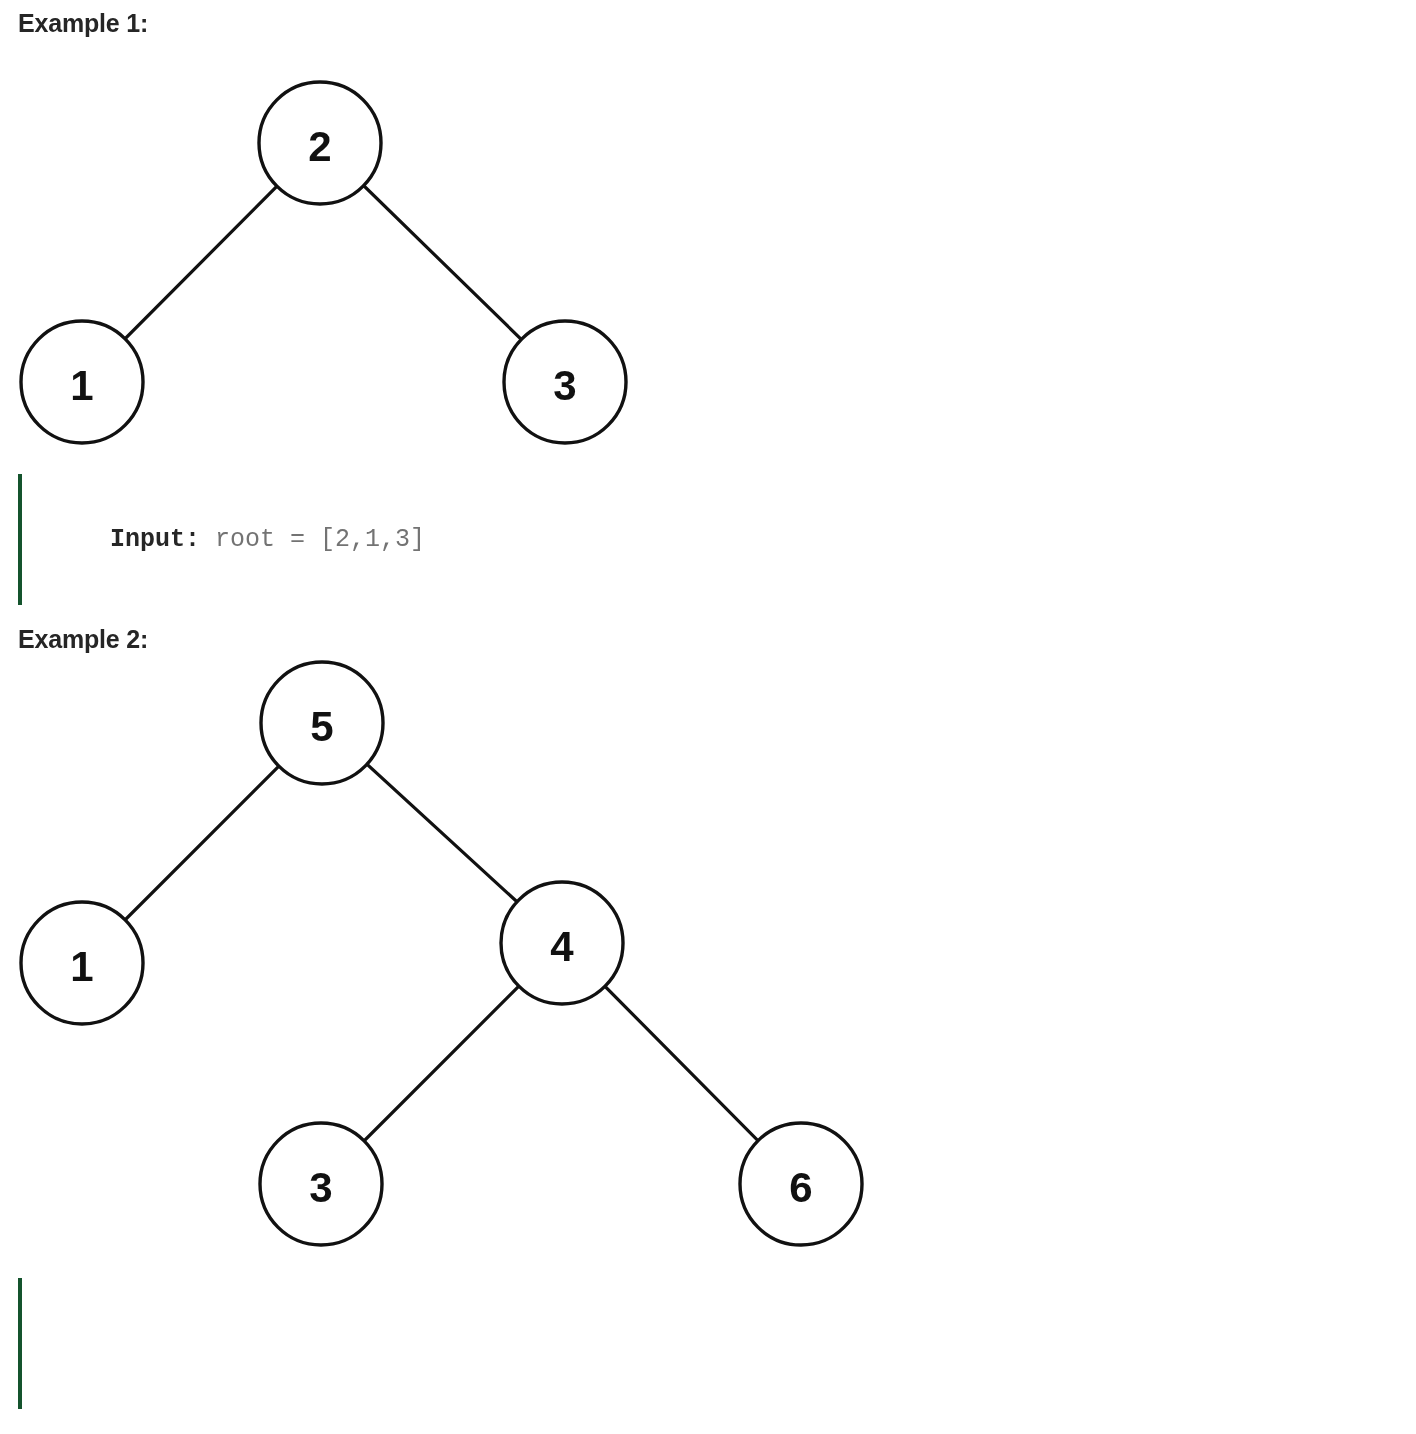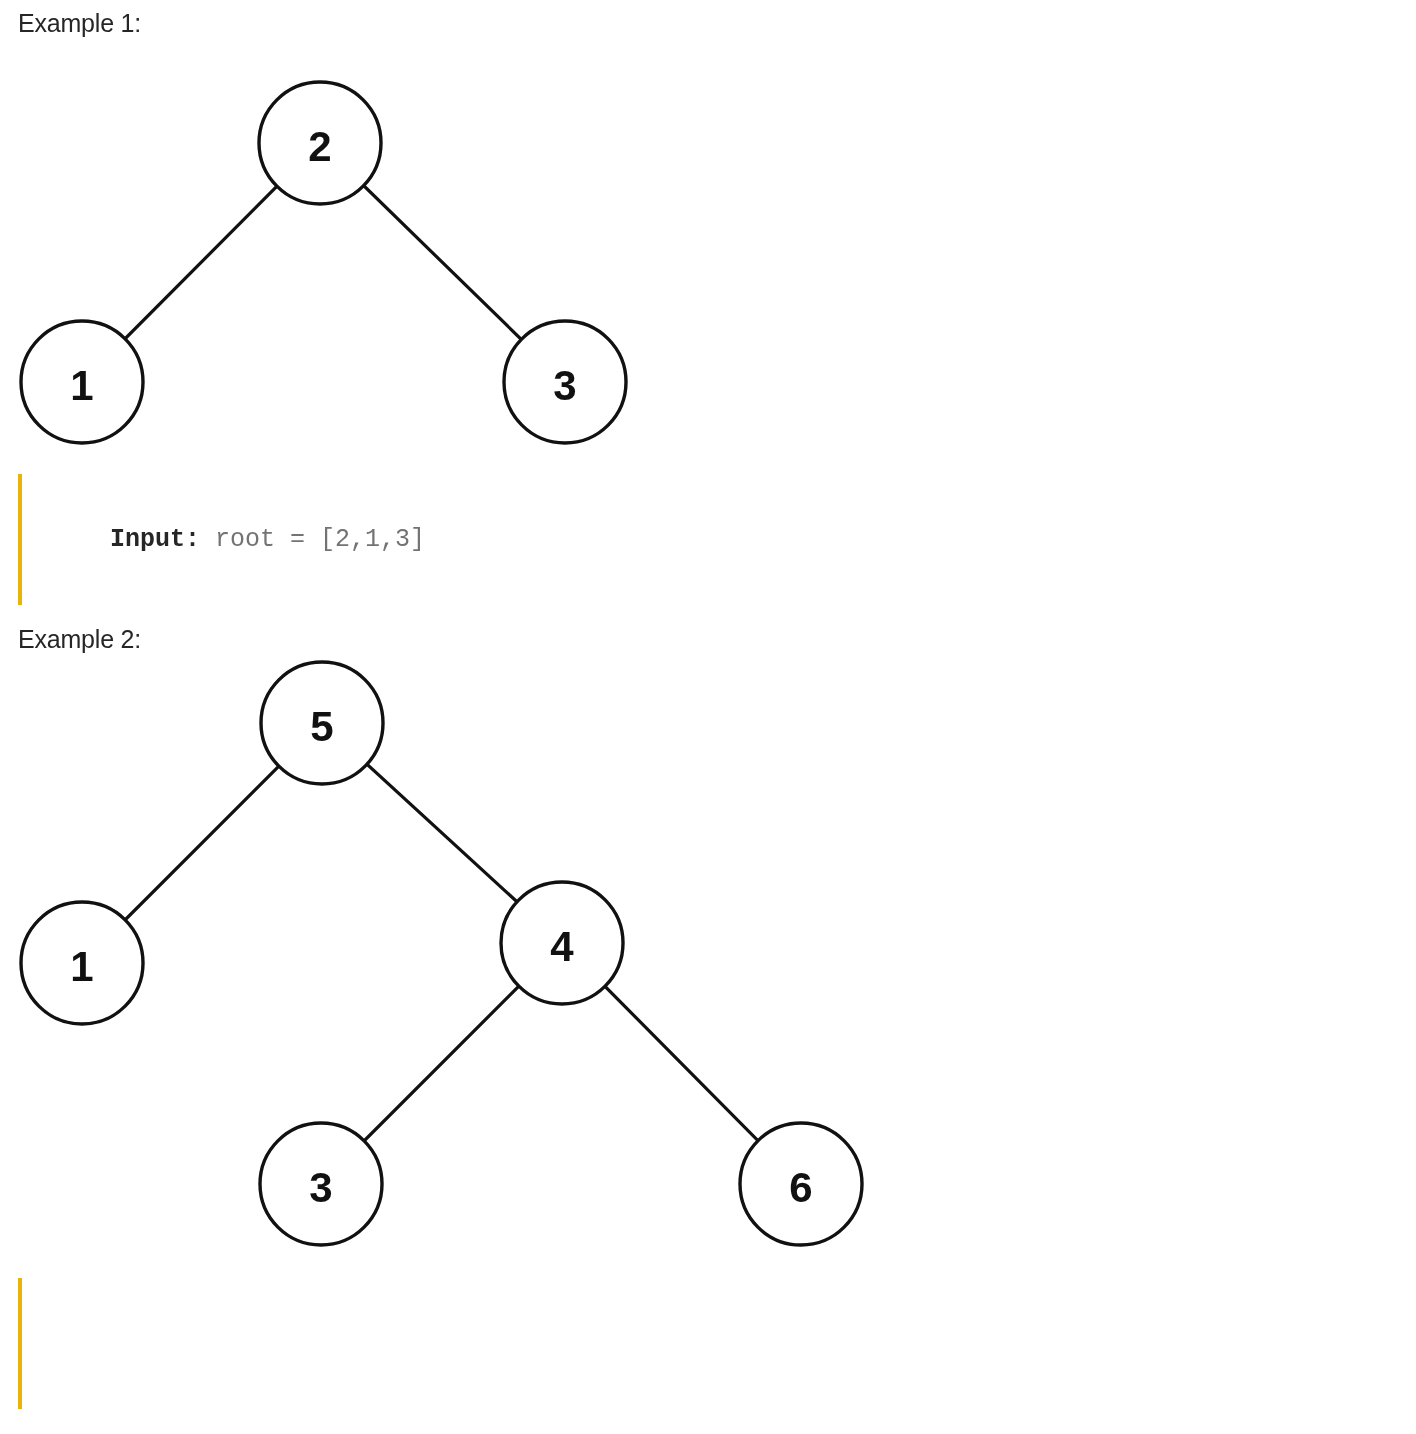--- a/index.html
+++ b/index.html
@@ -16,21 +16,21 @@
     font-family: "Liberation Sans", sans-serif;
     color: #262626;
     -webkit-font-smoothing: antialiased;
   }
 
   
   .example-heading {
     position: absolute;
     left: 18px;
     font-family: "Liberation Sans", sans-serif;
-    font-weight: normal;
+    font-weight: bold;
     font-size: 25px;
     line-height: 30px;
     letter-spacing: -0.2px;
     color: #262626;
     white-space: nowrap;
   }
   #heading-1 { top: 8px; }
   #heading-2 { top: 624px; }
 
   
@@ -62,21 +62,21 @@
     font-size: 42px;
     fill: #111111;
     text-anchor: middle;
     dominant-baseline: central;
   }
 
   
   .code-block {
     position: absolute;
     left: 18px;
-    border-left: 4px solid #eab308;
+    border-left: 4px solid #14532d;
     padding: 4px 0 4px 28px;
     box-sizing: border-box;
   }
   #code-1 { top: 474px; width: 1000px; }
   #code-2 { top: 1278px; width: 1380px; }
 
   .code-line {
     font-family: "Liberation Mono", monospace;
     font-size: 25px;
     line-height: 41px;

